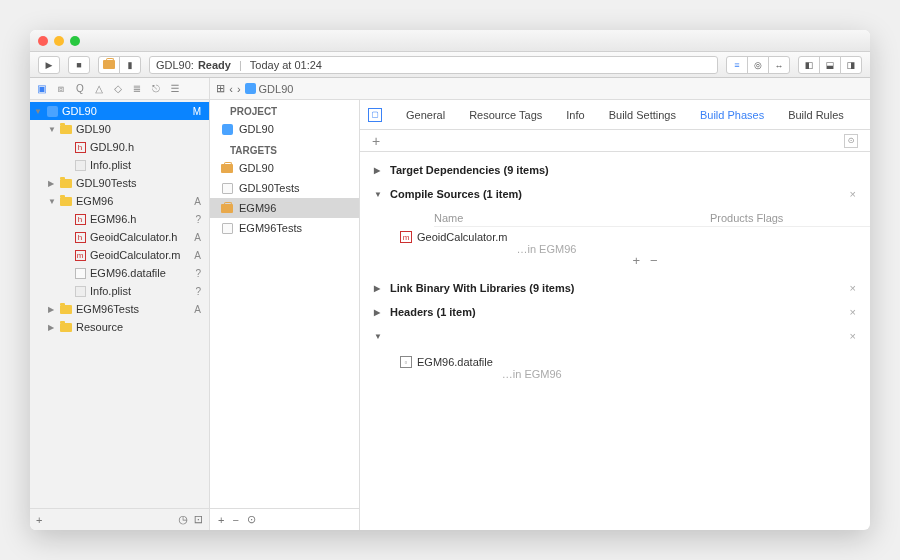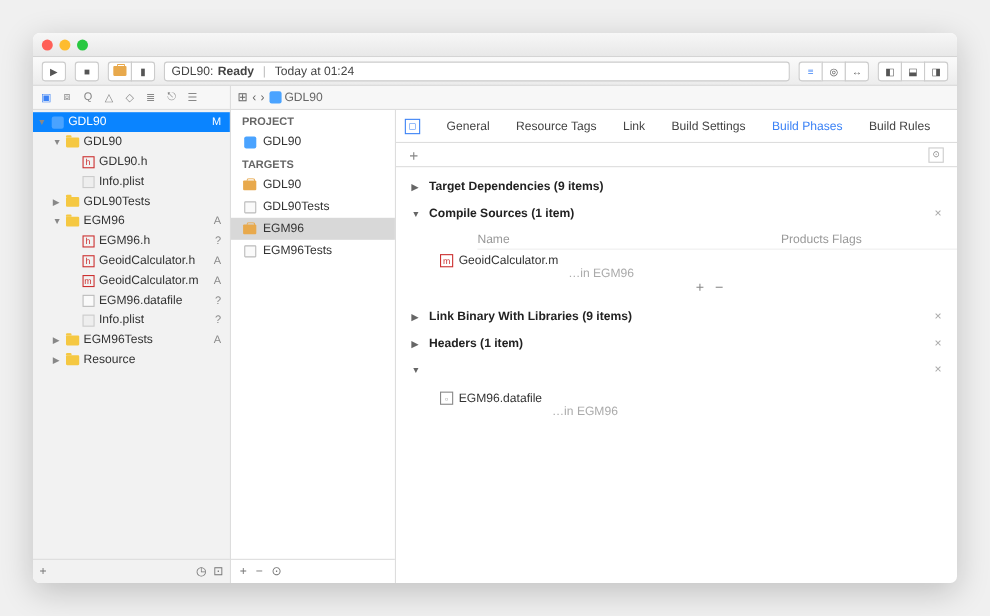--- a/index.html
+++ b/index.html
@@ -29,21 +29,21 @@
 .tree-row.sel { background: #0a84ff; color: #fff; }
 .tree-row .disc { width: 8px; color: #888; font-size: 8px; }
 .tree-row .fic { width: 14px; height: 14px; display: flex; align-items: center; justify-content: center; font-size: 9px; }
 .folder-ico { width: 12px; height: 9px; background: #f5c842; border-radius: 1px; position: relative; }
 .folder-ico::before { content:''; position:absolute; top:-2px; left:0; width:5px; height:2px; background:#f5c842; border-radius:1px 1px 0 0; }
 .app-ico { width: 11px; height: 11px; background: #4aa3ff; border-radius: 2px; }
 .tree-row .status-ch { margin-left: auto; color: #888; font-size: 10px; padding-right: 4px; }
 .tree-row.sel .status-ch { color: #fff; }
 .sidebar-footer { height: 22px; border-top: 1px solid #ddd; display: flex; align-items: center; padding: 0 6px; gap: 6px; color: #777; }
 .mid { width: 150px; border-right: 1px solid #ddd; display: flex; flex-direction: column; background: #fff; }
-.mid-hdr { font-size: 10px; font-weight: bold; color: #666; padding: 6px 10px 2px; }
+.mid-hdr { font-size: 10px; font-weight: bold; color: #666; padding: 6px 20px 2px; }
 .mid-row { display: flex; align-items: center; height: 20px; padding: 0 10px; gap: 5px; color: #333; }
 .mid-row.sel { background: #d8d8d8; }
 .mid-row .mic { width: 14px; height: 12px; display: flex; align-items: center; justify-content: center; }
 .briefcase { width: 12px; height: 9px; background: #e8a94c; border-radius: 1px; position: relative; }
 .briefcase::before { content:''; position:absolute; top:-2px; left:3px; width:6px; height:2px; border:1px solid #e8a94c; border-bottom:none; border-radius:2px 2px 0 0; }
 .testbox { width: 11px; height: 11px; border: 1px solid #bbb; background: #fafafa; border-radius: 1px; }
 .mid-footer { margin-top: auto; height: 22px; border-top: 1px solid #ddd; display: flex; align-items: center; padding: 0 8px; gap: 8px; color: #777; }
 .main { flex: 1; display: flex; flex-direction: column; overflow: hidden; }
 .tabrow { height: 30px; border-bottom: 1px solid #ddd; display: flex; align-items: center; padding: 0 8px; gap: 2px; }
 .tabrow .blueprint { width: 14px; height: 14px; border: 1px solid #3b82f6; display: flex; align-items: center; justify-content: center; color: #3b82f6; font-size: 8px; margin-right: 10px; }
@@ -285,21 +285,21 @@
       <div class="mid-footer">
         <span>+</span>
         <span>−</span>
         <span>⊙</span>
       </div>
     </div>
 
     <div class="main">
       <div class="tabrow">
         <div class="blueprint">▢</div>
-        <div id="tabs"><span class="tab">General</span><span class="tab">Resource Tags</span><span class="tab">Link</span><span class="tab">Build Settings</span><span class="tab active">Build Phases</span><span class="tab">Build Rules</span></div>
+        <div id="tabs"><span class="tab">General</span><span class="tab">Resource Tags</span><span class="tab">Info</span><span class="tab">Build Settings</span><span class="tab active">Build Phases</span><span class="tab">Build Rules</span></div>
       </div>
       <div class="filterrow">
         <span class="plus">+</span>
         <span class="filter"></span>
         <span class="spinner">⊙</span>
       </div>
       <div class="phases">
 
         <div class="phase-hdr">
           <span class="tri">▶</span>

